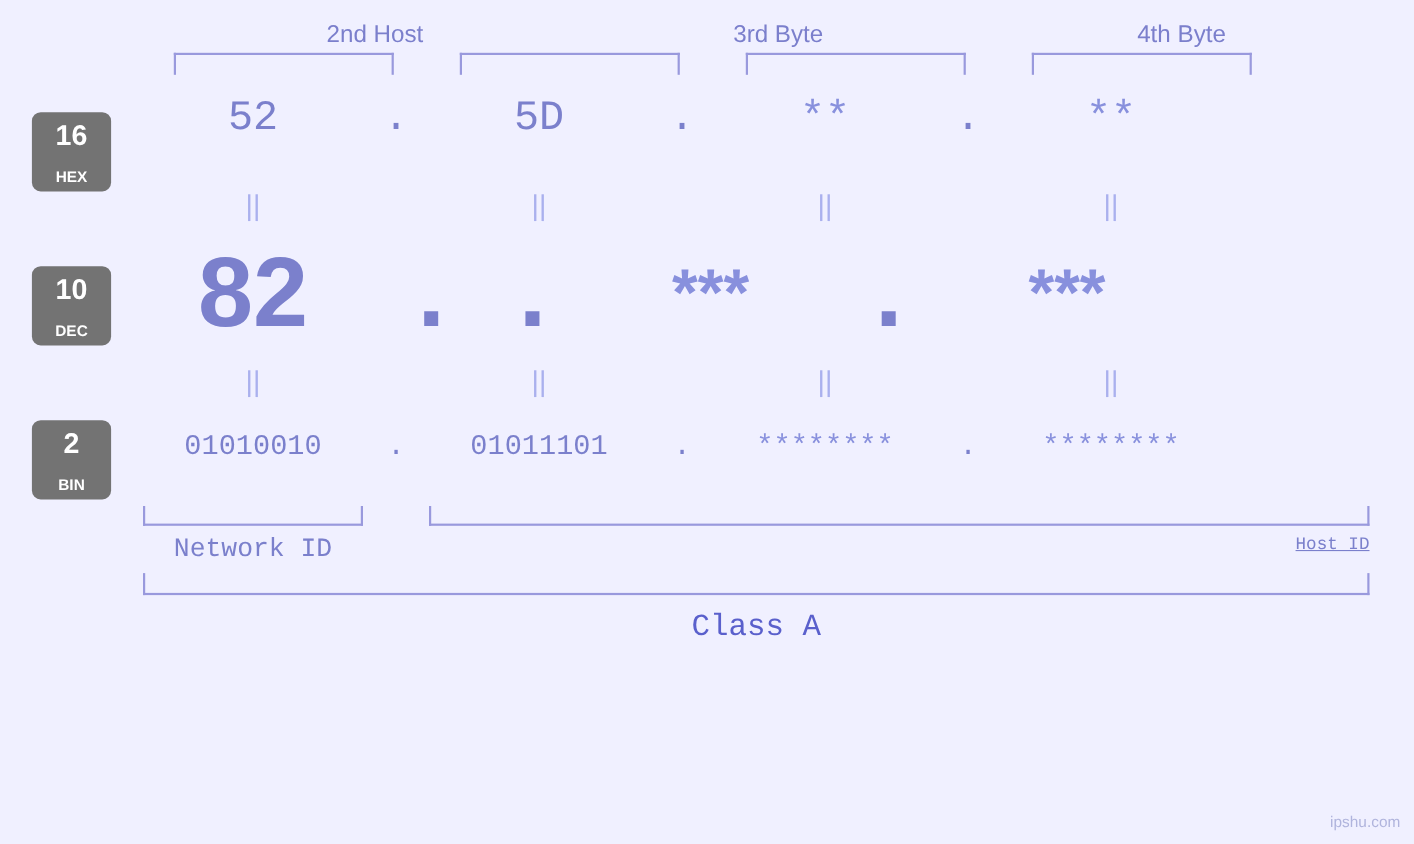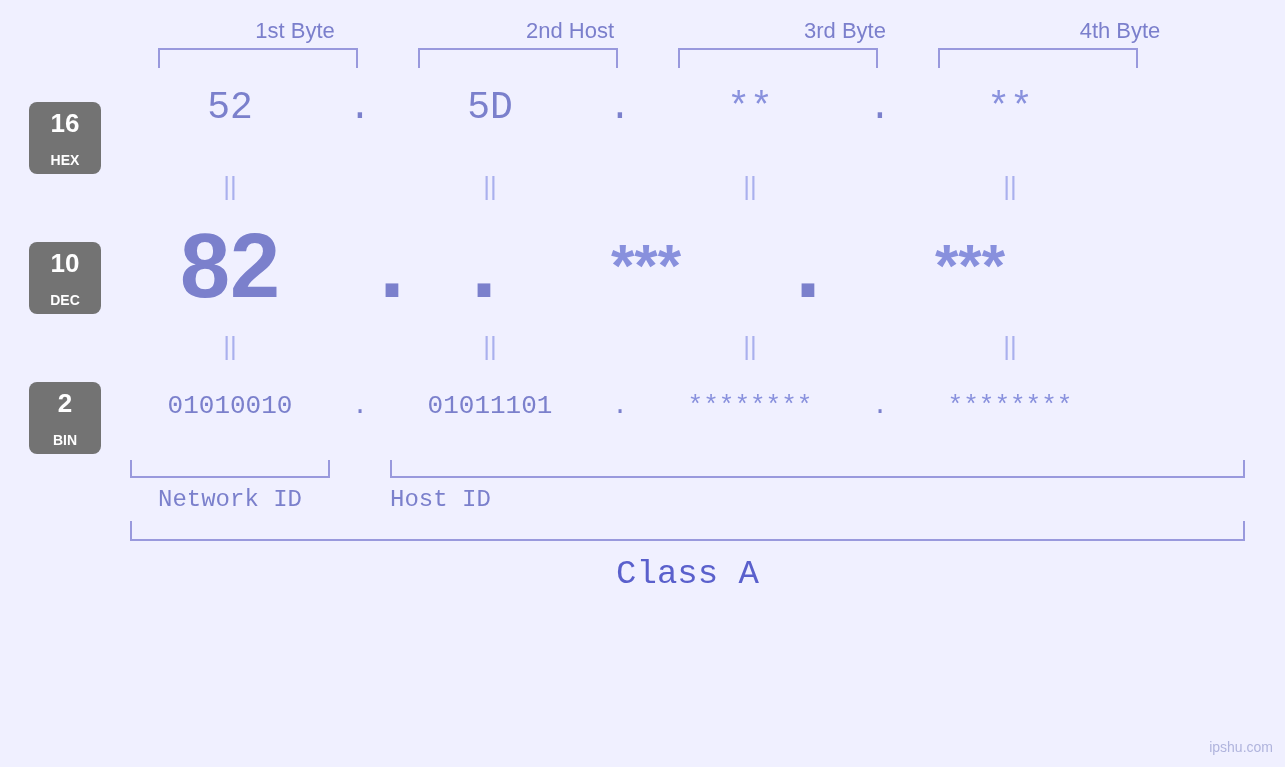--- a/index.html
+++ b/index.html
@@ -146,21 +146,20 @@
     .asterisk {
       color: #8890dd;
     }
   </style>
 </head>
 <body>
 
 <div class="container">
 
   <div class="byte-headers">
-    <div class="byte-label">1st Byte</div>
     <div class="byte-label">2nd Host</div>
     <div class="byte-label">3rd Byte</div>
     <div class="byte-label">4th Byte</div>
   </div>
 
   <div style="display:flex; width:1100px; margin-left:130px; height:28px; margin-top:4px;">
     <div style="width:200px; height:20px; border:2px solid #9999dd; border-bottom:none;"></div>
     <div style="width:60px;"></div>
     <div style="width:200px; height:20px; border:2px solid #9999dd; border-bottom:none;"></div>
     <div style="width:60px;"></div>
@@ -256,24 +255,24 @@
         <div style="width:200px; height:18px; border:2px solid #9999dd; border-top:none;"></div>
 
         <div style="width:60px;"></div>
 
         <div style="flex:1; height:18px; border:2px solid #9999dd; border-top:none;"></div>
       </div>
 
       <div style="display:flex; margin-top:8px; padding-right:40px;">
         <div style="width:200px; text-align:center; color:#7b80cc; font-size:24px; font-family:'Courier New',monospace;">Network ID</div>
         <div style="width:60px;"></div>
-        <div style="flex:1; text-align:left; color:#7b80cc; font-size:24px; font-family:'Courier New',monospace;">Host ID</div>
+        <div style="flex:1; text-align:right; color:#7b80cc; font-size:16px; font-family:'Courier New',monospace;text-decoration:underline;">Host ID</div>
       </div>
 
       <div style="width:calc(100% - 40px); height:20px; border-left:2px solid #9999dd; border-right:2px solid #9999dd; border-bottom:2px solid #9999dd; margin-top:8px;"></div>
 
-      <div style="text-align:center; color:#5a60cc; font-size:34px; font-family:'Courier New',monospace; margin-top:14px; width:calc(100% - 40px);">Class A</div>
+      <div style="text-align:center; color:#5a60cc; font-size:28px; font-family:'Courier New',monospace; margin-top:14px; width:calc(100% - 40px);">Class A</div>
 
     </div>
   </div>
 
   <div class="watermark">ipshu.com</div>
 </div>
 
 </body></html>

